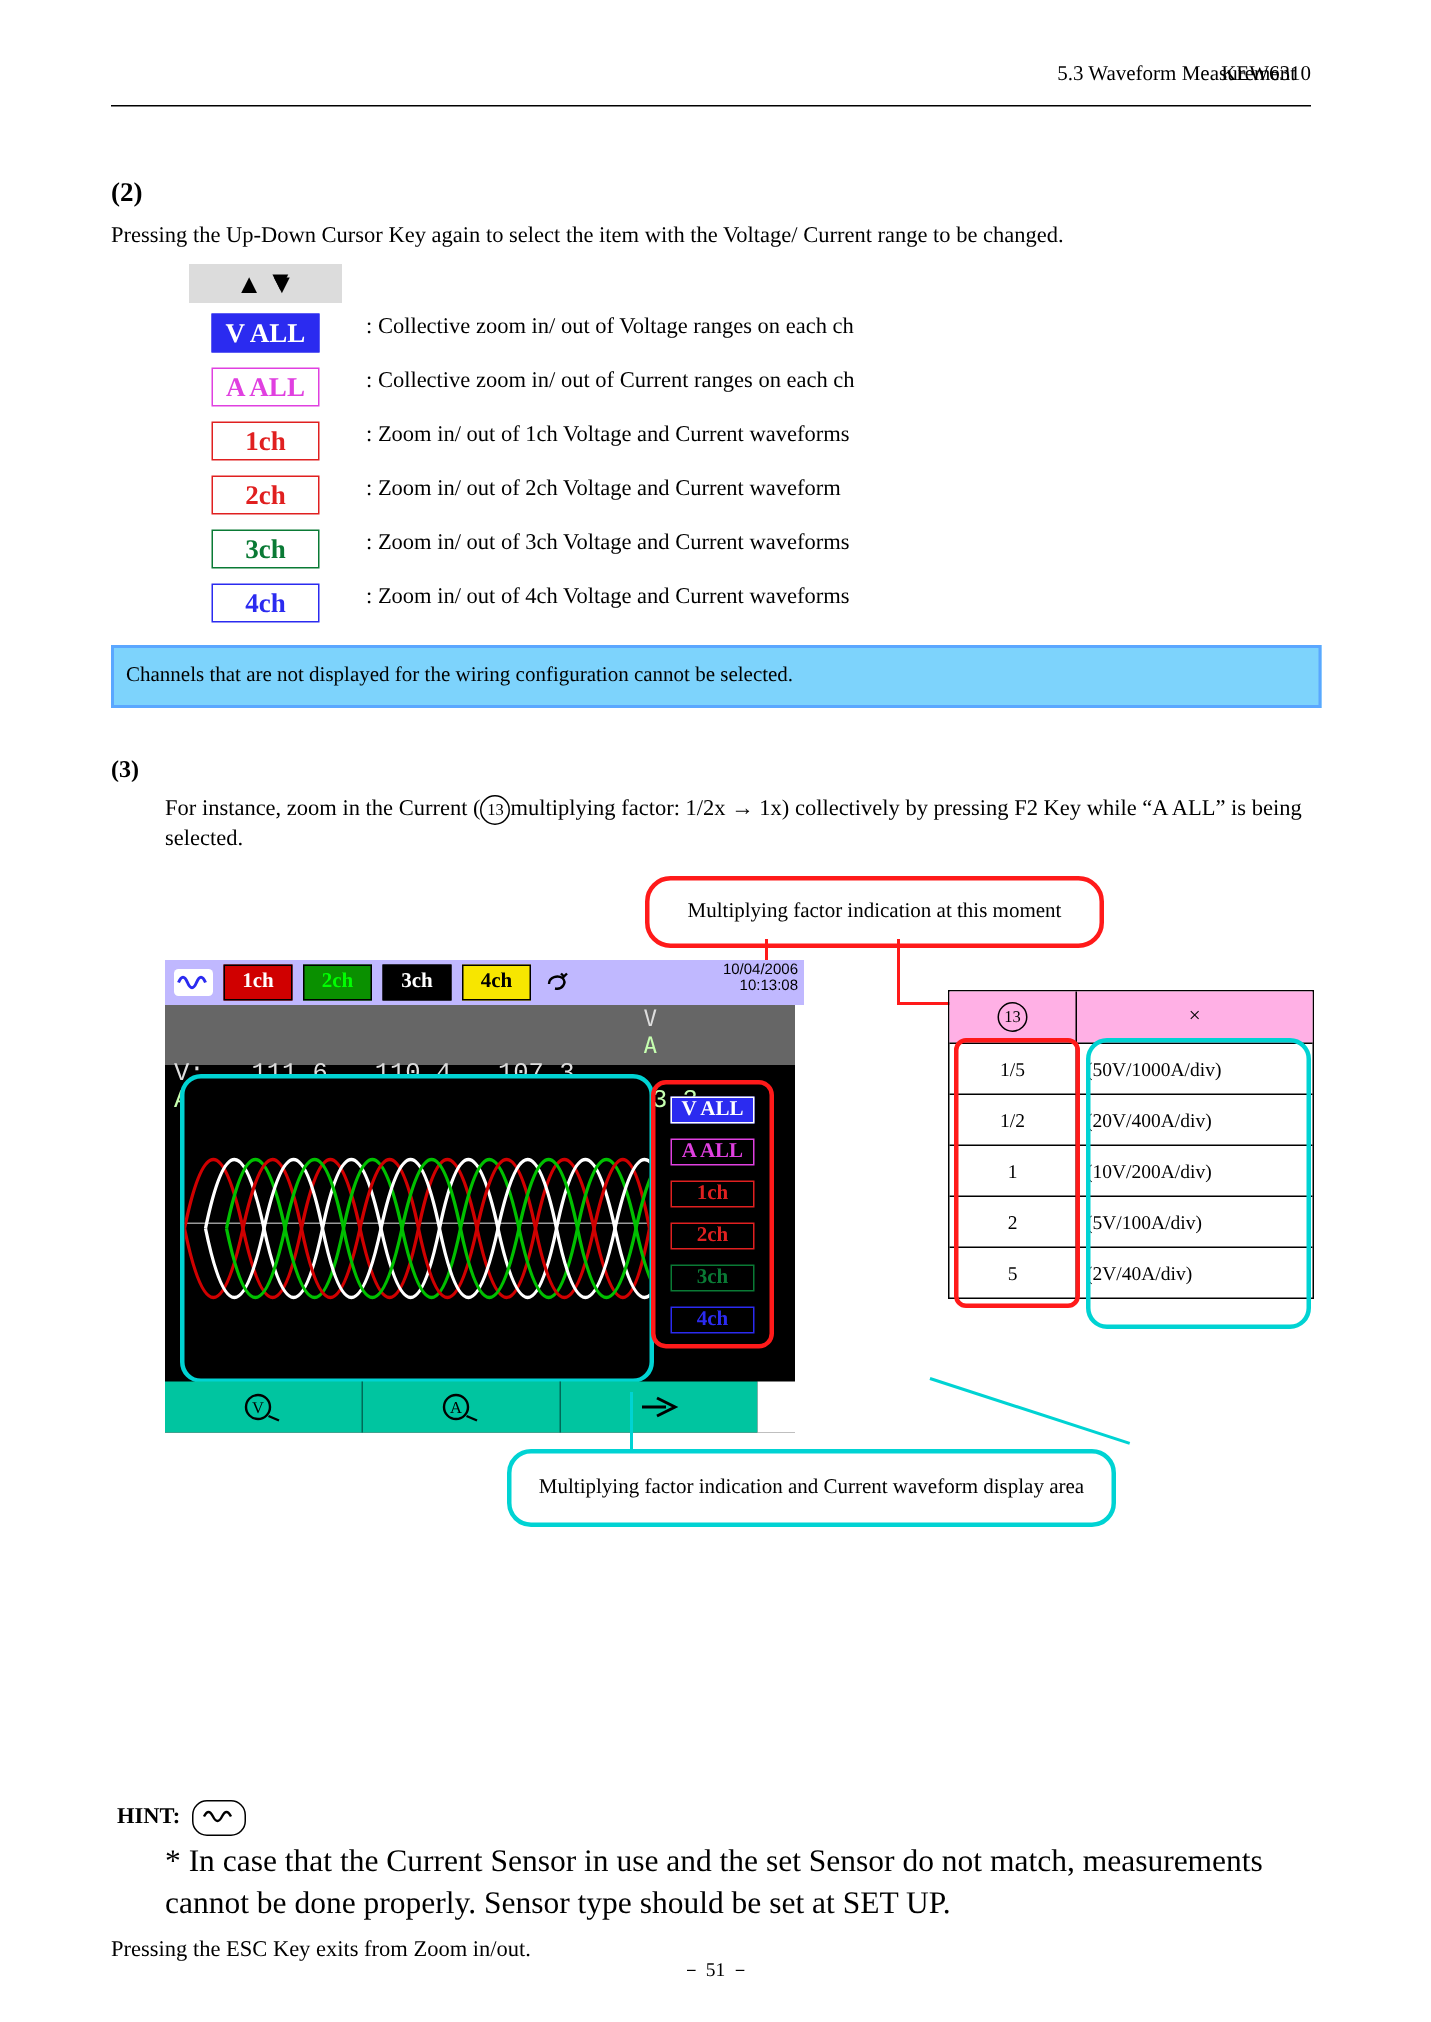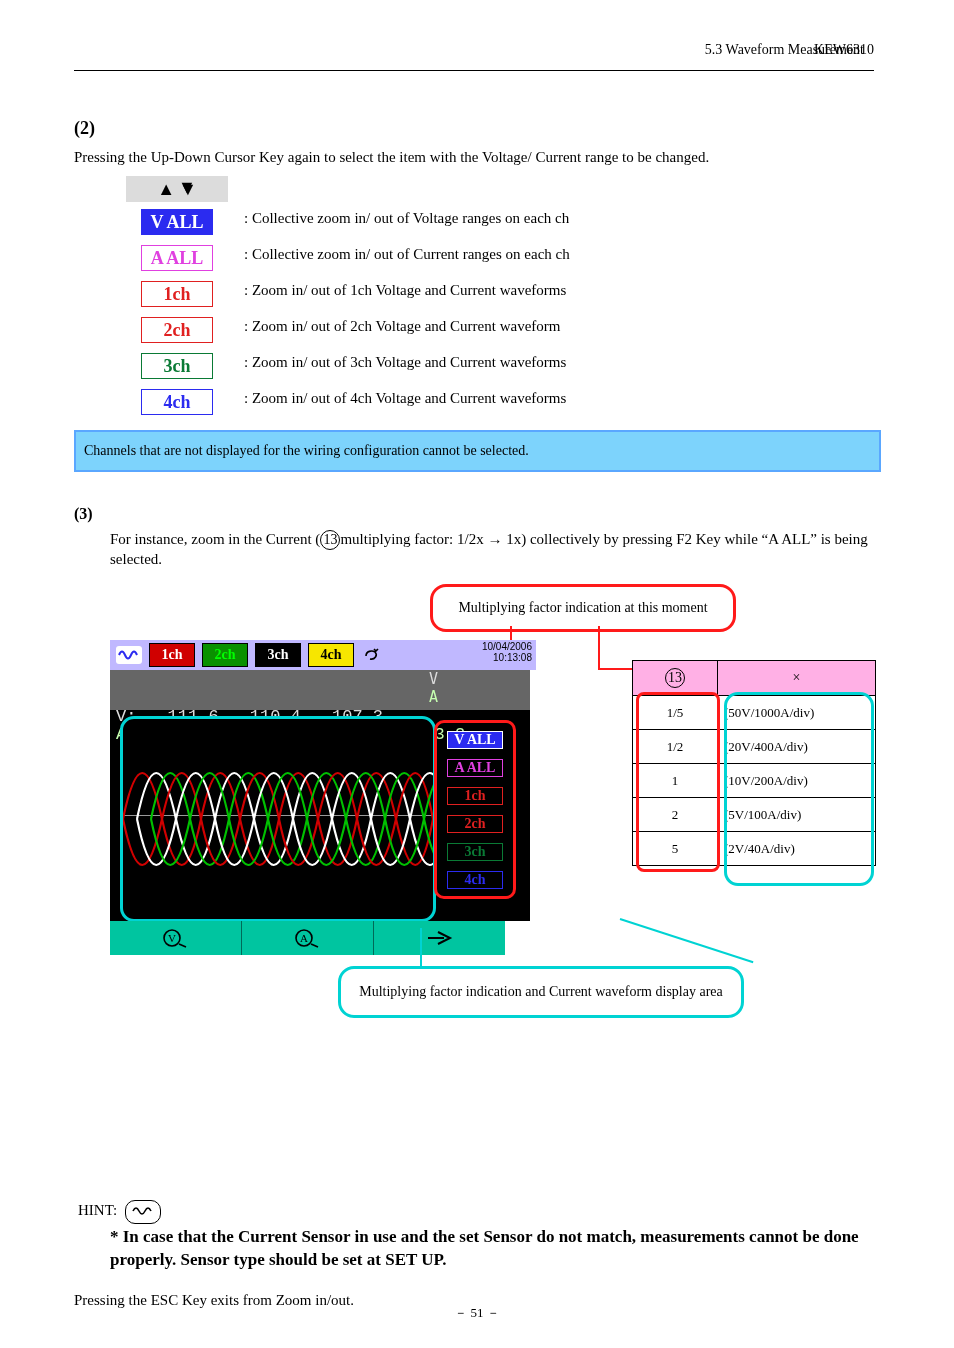--- a/index.html
+++ b/index.html
@@ -19,21 +19,21 @@
   .b-1ch { border-color: #e02020; color:#e02020; }
   .b-2ch { border-color: #e02020; color:#e02020; }
   .b-3ch { border-color: #0a7a35; color:#0a7a35; }
   .b-4ch { border-color: #2b2bf0; color:#2b2bf0; }
   .rl-desc { position:absolute; font-size:15px; }
 
   .bluebox { position: absolute; left: 74px; top: 430px; width: 795px; height: 38px; border: 2px solid #5aa7ff; background:#7dd3fc; display:flex; align-items:center; padding-left:8px; font-size:14px; }
 
   .step3-t { position: absolute; left: 74px; top: 505px; font-size: 16px; font-weight: bold; }
   .step3-b { position: absolute; left: 110px; top: 530px; width: 760px; font-size: 15px; line-height:1.3; }
-  .circ13 { display:inline-flex; width:18px; height:18px; border:1.2px solid #000; border-radius:50%; align-items:center; justify-content:center; font-size:14px; }
+  .circ13 { display:inline-flex; width:18px; height:18px; border:1.2px solid #000; border-radius:50%; align-items:center; justify-content:center; font-size:11px; }
 
   
   .shot { position:absolute; left:110px; top:640px; width:420px; height:315px; background:#000; }
   .shot-top { position:absolute; left:0; top:0; width:420px; height:30px; background:#c0b8ff; display:flex; align-items:center; gap:7px; padding-left:6px; }
   .wave-ic { width:26px; height:18px; background:#fff; border-radius:3px; display:flex; align-items:center; justify-content:center; }
   .chbtn { width:44px; height:22px; border:1.5px solid #000; display:flex; align-items:center; justify-content:center; font-weight:bold; font-size:14px; color:#fff; }
   .chred{background:#d00000;} .chgrn{background:#0a9000;color:#0f0;} .chblk{background:#000;} .chyel{background:#f7e600;color:#000;}
   .plug { width:22px; height:22px; display:inline-flex; align-items:center; justify-content:center; color:#000; font-size:16px; }
   .clock { position:absolute; right:4px; top:1px; font-size:10px; color:#000; line-height:1.1; text-align:right; font-family:Liberation Sans, sans-serif; }
   .shot-vals { position:absolute; left:0; top:30px; width:420px; height:40px; background:#666; }
@@ -48,40 +48,40 @@
   .shot-side { position:absolute; right:14px; top:80px; width:72px; border:3.5px solid #ff1a1a; border-radius:10px; padding:4px 2px; display:flex; flex-direction:column; gap:3px; }
   .ss-item { height:25px; display:flex; align-items:center; justify-content:center; }
   .ss-box { border:1.3px solid; padding:0 2px; font-size:14px; font-weight:bold; width:50px; text-align:center; }
   .shot-fkeys { position:absolute; left:0; bottom:0; width:395px; height:34px; background:#00c5a0; display:flex; }
   .fkey { flex:1; display:flex; align-items:center; justify-content:center; border-right:1.5px solid #006a58; font-size:18px; }
   .fkey:last-child { border-right:none; }
   .shot-gap { position:absolute; right:0; bottom:0; width:25px; height:34px; background:#fff; }
 
   
   .callout { position:absolute; border:3px solid; border-radius:16px; background:#fff; display:flex; align-items:center; justify-content:center; font-size:14px; text-align:center; }
-  .co-red { border-color:#ff1a1a; }
+  .co-red { border-color:#ff1a1a;border-radius:17px; }
   .co-cyan { border-color:#00d3d3; }
   .leadline-red { position:absolute; background:#ff1a1a; }
   .leadline-cyan { position:absolute; background:#00d3d3; }
 
   
   .tbl { position:absolute; left:632px; top:660px; width:242px; border:1.2px solid #000; font-size:14px; }
   .tbl .th { height:34px; background:#ffb0e5; display:flex; }
   .tbl .th .c1 { width:84px; border-right:1px solid #000; display:flex; align-items:center; justify-content:center; gap:4px; }
   .tbl .th .c2 { flex:1; display:flex; align-items:center; justify-content:center; }
   .tbl .row { height:34px; display:flex; }
   .tbl .row .c1 { width:84px; border-right:1px solid #000; border-top:1px solid #000; display:flex; align-items:center; justify-content:center; font-size:13px; }
   .tbl .row .c2 { flex:1; border-top:1px solid #000; display:flex; align-items:center; padding-left:6px; font-size:13px; }
   .col-red-ov { position:absolute; border:3px solid #ff1a1a; border-radius:8px; pointer-events:none; }
   .col-cyan-ov { position:absolute; border:3.5px solid #00d3d3; border-radius:14px; pointer-events:none; }
 
-  .hint { position:absolute; left:78px; top:1200px; font-size:15px; font-weight:normal; }
+  .hint { position:absolute; left:78px; top:1200px; font-size:15px; font-weight:bold; }
   .hkey { display:inline-block; border:1.4px solid #000; border-radius:10px; height:22px; width:34px; vertical-align:middle; margin:0 4px; position:relative; }
   .hkey svg{position:absolute;left:6px;top:3px;}
-  .htext { position:absolute; left:110px; top:1226px; width:760px; font-size:17px; line-height:1.35;font-weight:bold; }
+  .htext { position:absolute; left:110px; top:1226px; width:760px; font-size:21px; line-height:1.35; }
   .exit { position:absolute; left:74px; top:1292px; font-size:15px; }
   .pfoot { position:absolute; left:0; bottom:26px; width:100%; text-align:center; font-size:13px; }
 </style>
 </head>
 <body>
 
 <div class="page">
   <div class="pnum">KEW6310</div>
   <div class="chap">5.3 Waveform Measurement</div>
   <div class="hr"></div>

